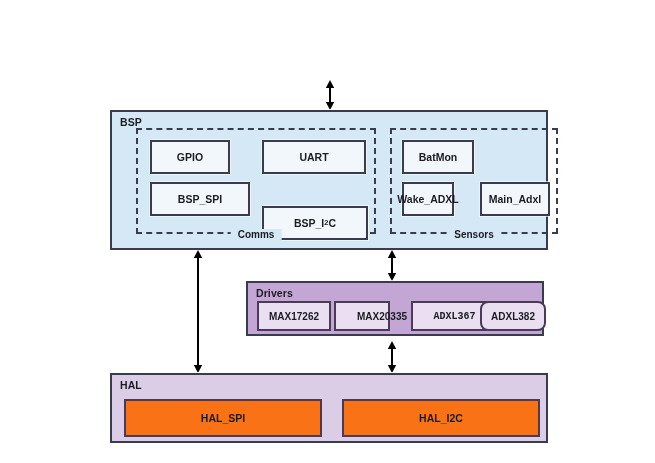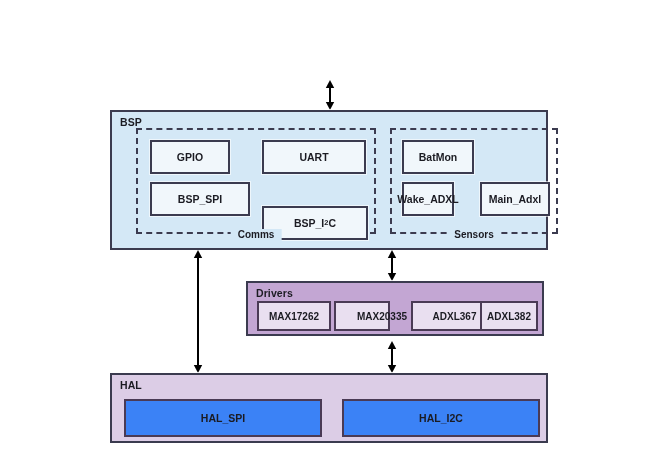--- a/index.html
+++ b/index.html
@@ -141,38 +141,38 @@
     background: #e9dff0;
     display: flex;
     align-items: center;
     justify-content: center;
     font-size: 10px;
     font-weight: bold;
     color: #1b1b22;
   }
   #cell-max17262 { left: 9px;   width: 74px; }
   #cell-max20335 { left: 86px;  width: 56px; padding-left: 40px; }
-  #cell-adxl367  { left: 163px; width: 87px; }
-  #cell-adxl382  { left: 232px; width: 58px; }
+  #cell-adxl367  { left: 163px; width: 87px; font-family: Liberation Mono, monospace; }
+  #cell-adxl382  { left: 232px; width: 66px; border-radius: 8px; }
 
   
   #hal-layer {
     left: 110px;
     top: 373px;
     width: 438px;
     height: 70px;
     background: #dccde6;
   }
   .hal-cell {
     position: absolute;
     box-sizing: border-box;
     top: 24px;
     height: 38px;
     border: 2px solid #4a3a55;
-    background: #3b82f6;
+    background: #f97316;
     display: flex;
     align-items: center;
     justify-content: center;
     font-size: 10.5px;
     font-weight: bold;
     color: #1b1b22;
   }
   #cell-hal-spi { left: 12px;  width: 198px; }
   #cell-hal-i2c { left: 230px; width: 198px; }
 

